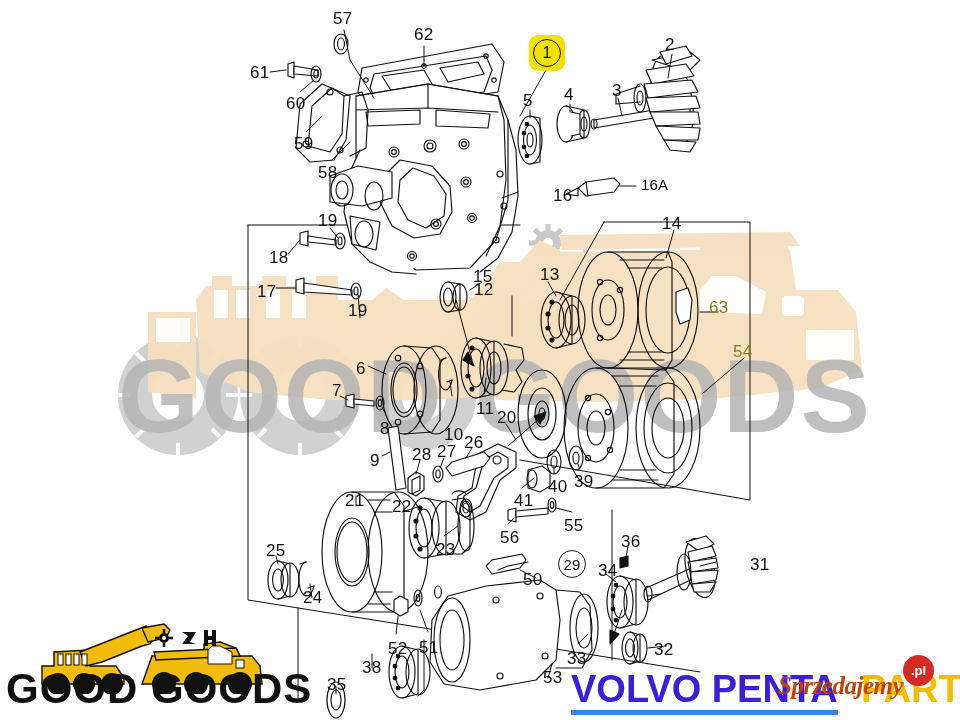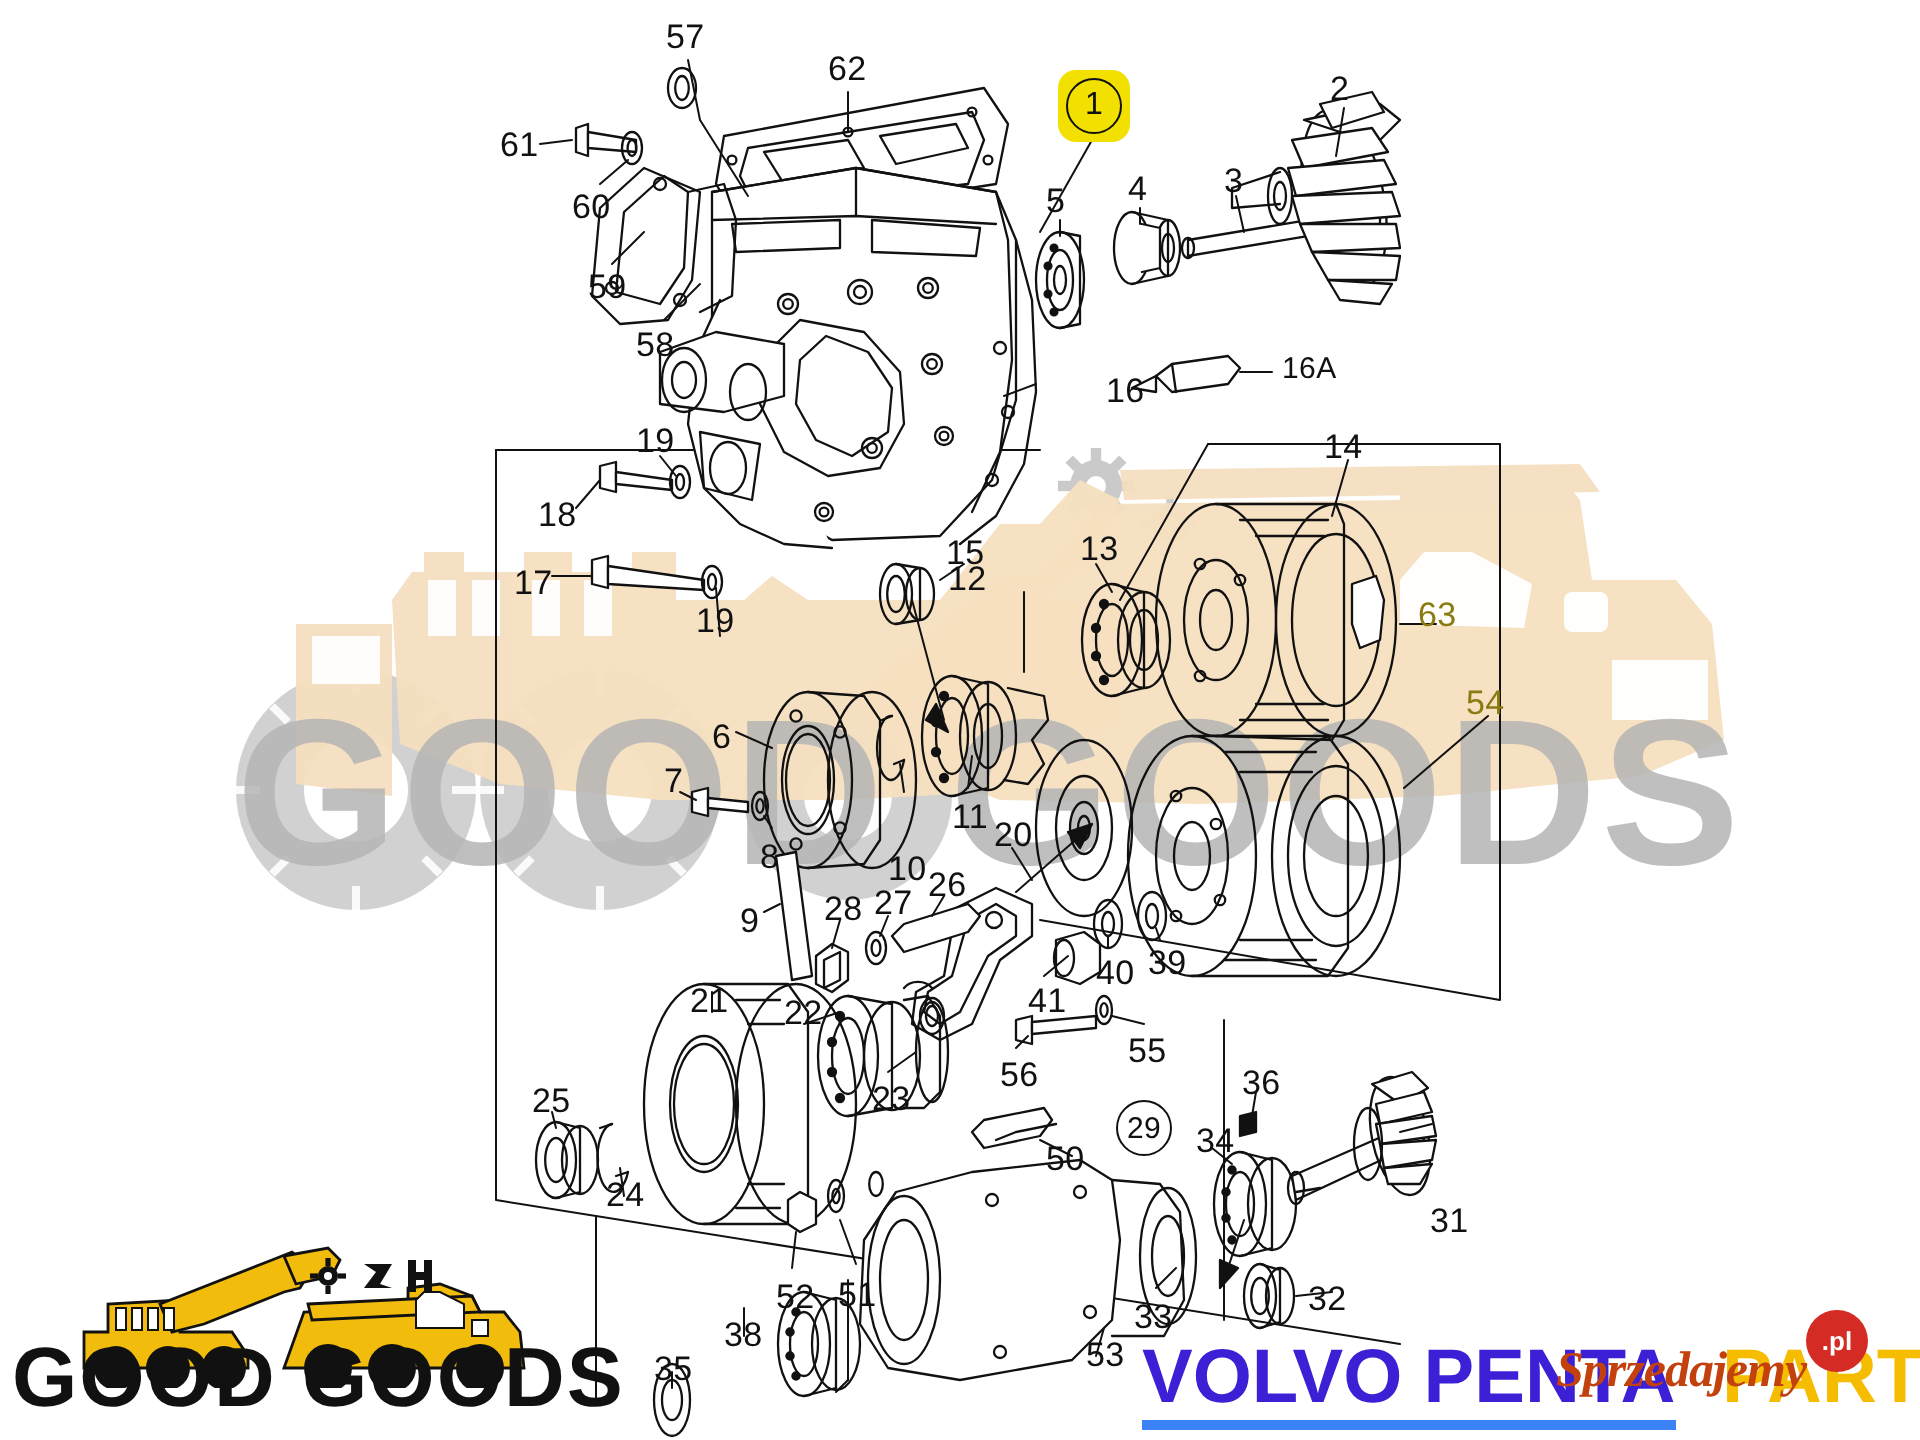--- a/index.html
+++ b/index.html
@@ -655,21 +655,21 @@
       <div class="lbl" style="left: 514px; top: 492px;">41</div>
       <div class="lbl" style="left: 345px; top: 492px;">21</div>
       <div class="lbl" style="left: 392px; top: 498px;">22</div>
       <div class="lbl" style="left: 564px; top: 517px;">55</div>
       <div class="lbl" style="left: 500px; top: 529px;">56</div>
       <div class="lbl" style="left: 436px; top: 541px;">23</div>
       <div class="lbl" style="left: 621px; top: 533px;">36</div>
       <div class="lbl" style="left: 266px; top: 542px;">25</div>
       <div class="lbl circ" style="left: 558px; top: 550px;">29</div>
       <div class="lbl" style="left: 598px; top: 562px;">34</div>
-      <div class="lbl" style="left: 715px; top: 556px; margin-top: 46px;">31</div>
+      <div class="lbl" style="left: 750px; top: 556px;">31</div>
       <div class="lbl" style="left: 523px; top: 571px;">50</div>
       <div class="lbl" style="left: 303px; top: 589px;">24</div>
       <div class="lbl" style="left: 388px; top: 640px;">52</div>
       <div class="lbl" style="left: 419px; top: 639px;">51</div>
       <div class="lbl" style="left: 567px; top: 650px;">33</div>
       <div class="lbl" style="left: 654px; top: 641px;">32</div>
       <div class="lbl" style="left: 362px; top: 659px;">38</div>
       <div class="lbl" style="left: 543px; top: 669px;">53</div>
       <div class="lbl" style="left: 327px; top: 676px;">35</div>
     </div>

